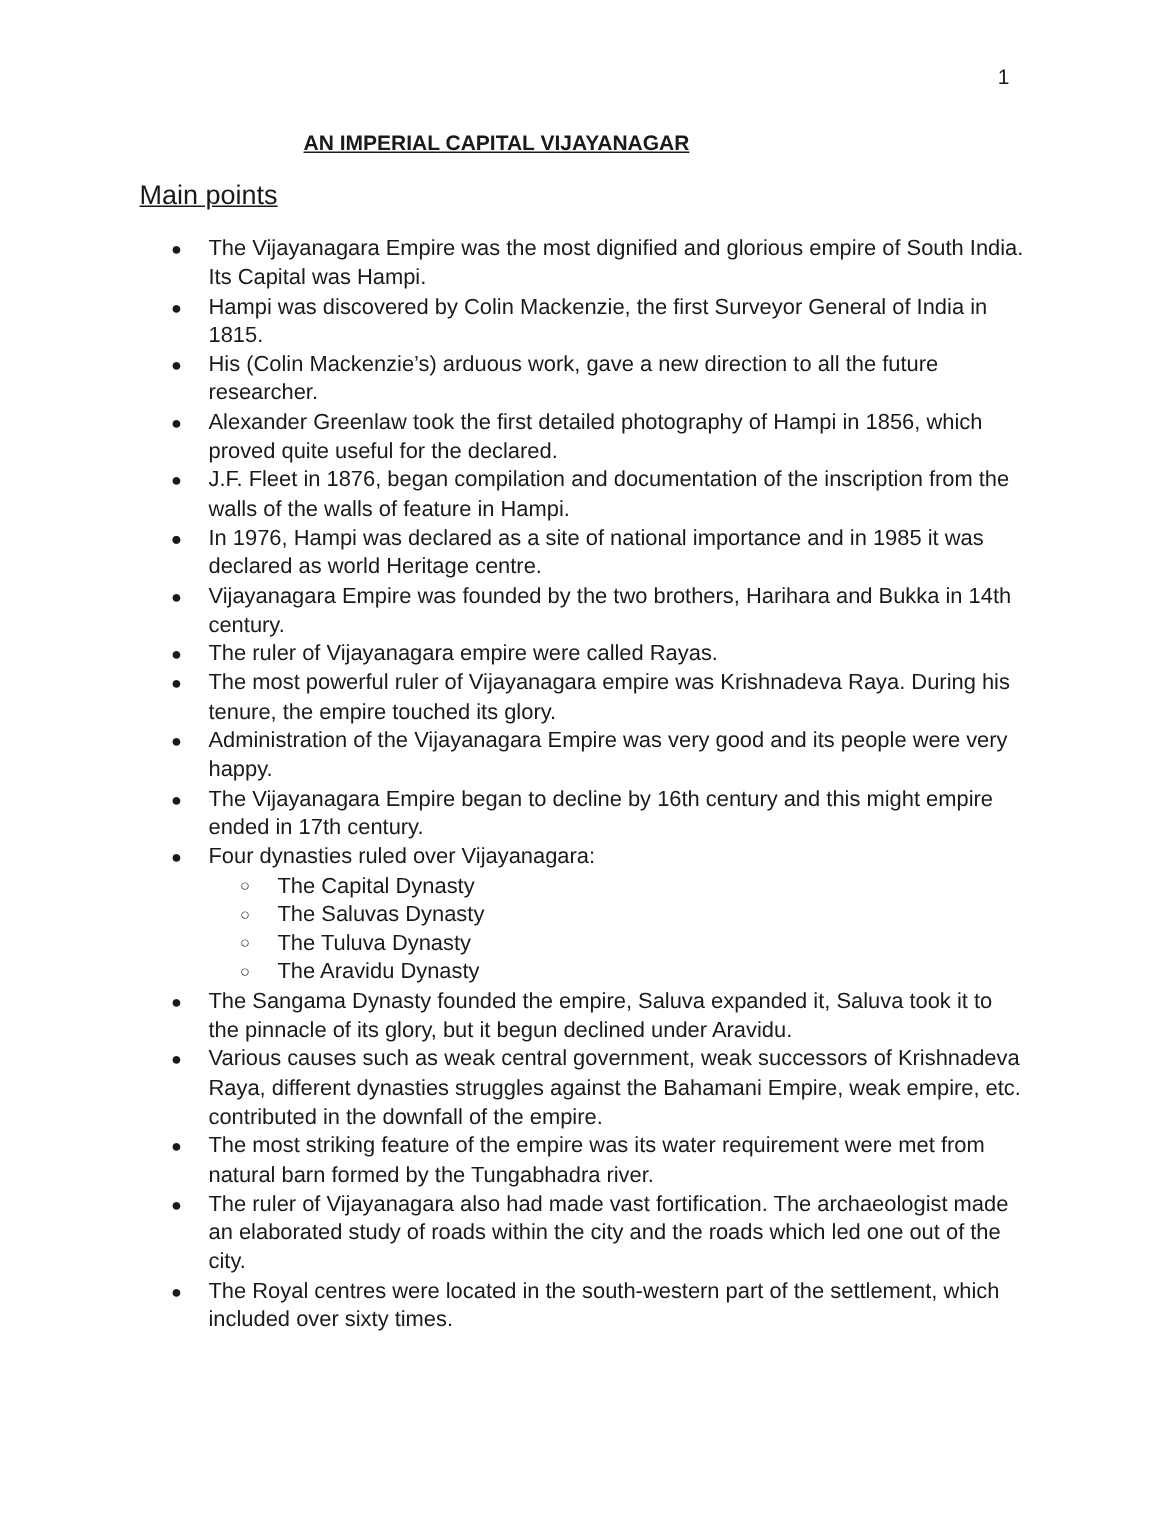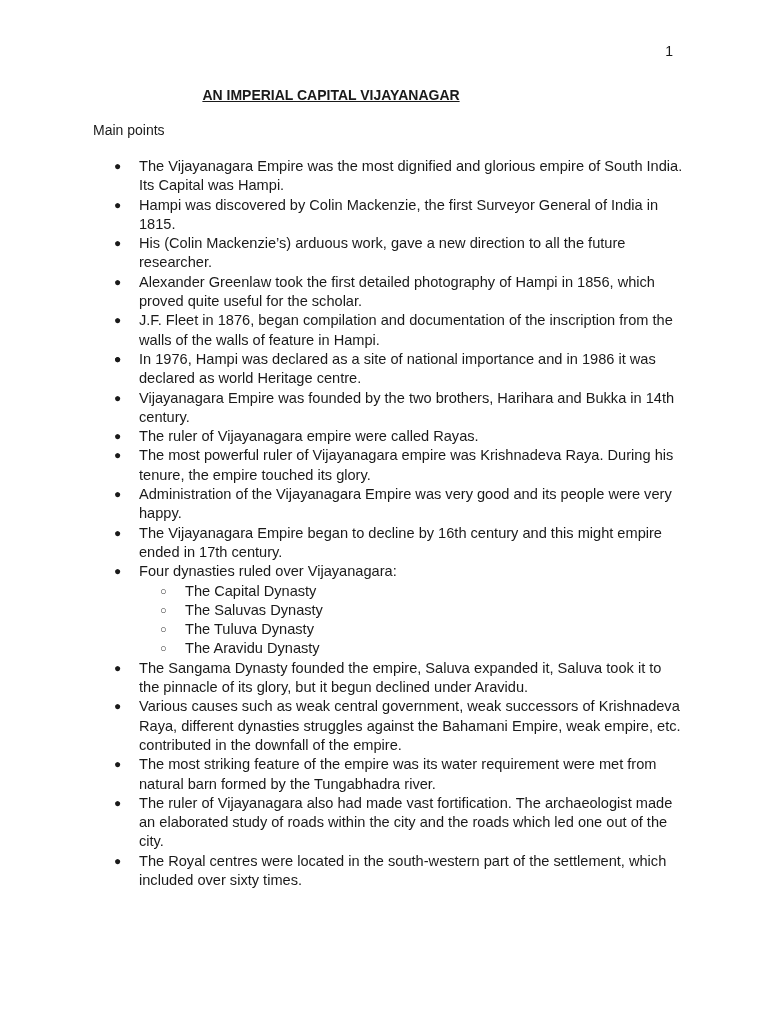--- a/index.html
+++ b/index.html
@@ -30,21 +30,22 @@
       text-align: center;
       font-size: 14px;
       font-weight: bold;
       text-decoration: underline;
       line-height: 19px;
     }
     .section-heading {
       position: absolute;
       top: 121px;
       left: 93px;
-      font-size: 14px;
+      font-size: 18px;
+      text-decoration: underline;
       line-height: 19px;
     }
     .main-list {
       position: absolute;
       top: 157px;
       left: 139px;
       width: 545px;
       margin: 0;
       padding: 0;
       list-style: none;
@@ -86,24 +87,24 @@
 <div class="page-number">1</div>
 
 <div class="doc-title">AN IMPERIAL CAPITAL VIJAYANAGAR</div>
 
 <div class="section-heading">Main points</div>
 
 <ul class="main-list">
   <li><span class="bullet">●</span><span>The Vijayanagara Empire was the most dignified and glorious empire of South India. Its Capital was Hampi.</span></li>
   <li><span class="bullet">●</span><span>Hampi was discovered by Colin Mackenzie, the first Surveyor General of India in 1815.</span></li>
   <li><span class="bullet">●</span><span>His (Colin Mackenzie’s) arduous work, gave a new direction to all the future researcher.</span></li>
-  <li><span class="bullet">●</span><span>Alexander Greenlaw took the first detailed photography of Hampi in 1856, which proved quite useful for the scholar.</span></li>
+  <li><span class="bullet">●</span><span>Alexander Greenlaw took the first detailed photography of Hampi in 1856, which proved quite useful for the declared.</span></li>
   <li><span class="bullet">●</span><span>J.F. Fleet in 1876, began compilation and documentation of the inscription from the walls of the walls of feature in Hampi.</span></li>
   <li><span class="bullet">●</span></li>
-  <li><span class="bullet">●</span><span>In 1976, Hampi was declared as a site of national importance and in 1986 it was declared as world Heritage centre.</span></li>
+  <li><span class="bullet">●</span><span>In 1976, Hampi was declared as a site of national importance and in 1985 it was declared as world Heritage centre.</span></li>
   <li><span class="bullet">●</span><span>Vijayanagara Empire was founded by the two brothers, Harihara and Bukka in 14th century.</span></li>
   <li><span class="bullet">●</span><span>The ruler of Vijayanagara empire were called Rayas.</span></li>
   <li><span class="bullet">●</span><span>The most powerful ruler of Vijayanagara empire was Krishnadeva Raya. During his tenure, the empire touched its glory.</span></li>
   <li><span class="bullet">●</span><span>Administration of the Vijayanagara Empire was very good and its people were very happy.</span></li>
   <li><span class="bullet">●</span><span>The Vijayanagara Empire began to decline by 16th century and this might empire ended in 17th century.</span></li>
   <li><span class="bullet">●</span><span>Four dynasties ruled over Vijayanagara:</span>
     <ul class="sub-list">
       <li><span class="sub-bullet">○</span><span>The Capital Dynasty</span></li>
       <li><span class="sub-bullet">○</span><span>The Saluvas Dynasty</span></li>
       <li><span class="sub-bullet">○</span><span>The Tuluva Dynasty</span></li>

